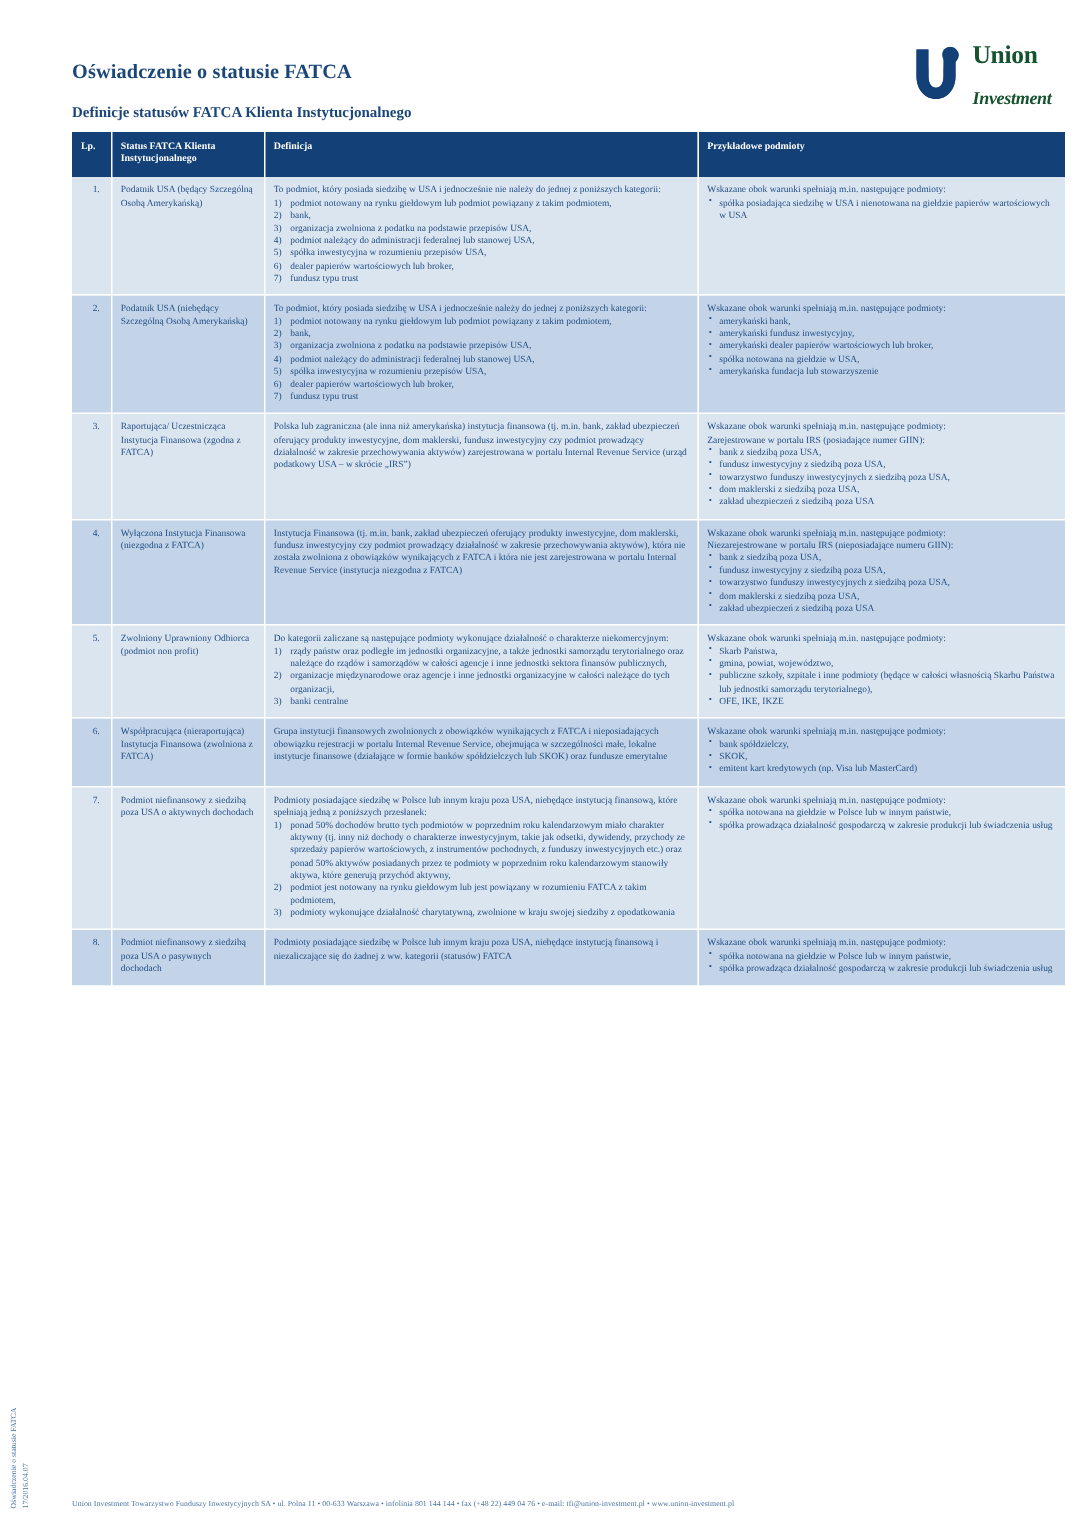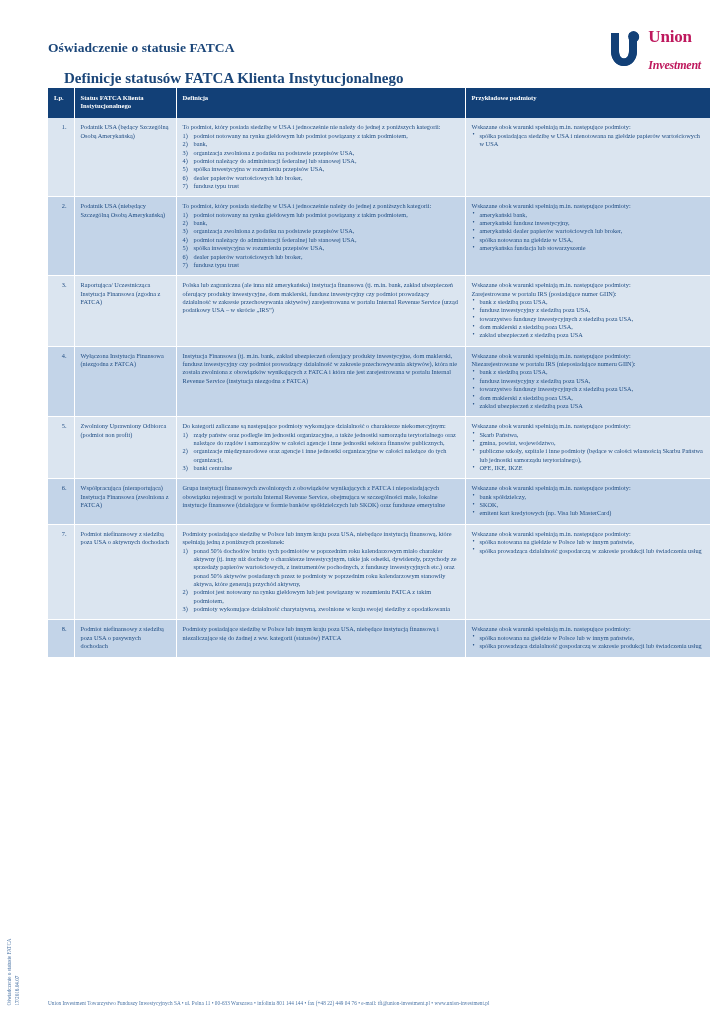--- a/index.html
+++ b/index.html
@@ -52,43 +52,43 @@
     gap: 7px;
   }
   .logo-mark {
     width: 34px;
     height: 38px;
     position: relative;
     flex: none;
   }
   .logo-words {
     line-height: 1.02;
-    color: #be185d;
+    color: #14532d;
   }
   .logo-words .l1 {
     font-size: 17px;
     font-weight: bold;
     display: block;
     letter-spacing: -0.2px;
   }
   .logo-words .l2 {
     font-size: 12px;
     font-weight: bold;
     font-style: italic;
     display: block;
     letter-spacing: -0.2px;
     margin-top: 14px;
   }
 
   
   .subtitle {
     position: absolute;
     top: 70px;
-    left: 64px;
-    font-size: 15px;
+    left: 48px;
+    font-size: 10px;
     font-weight: bold;
     color: #1b4679;
     margin: 0;
   }
 
   
   .tbl-wrap {
     position: absolute;
     top: 88px;
     left: 48px;

